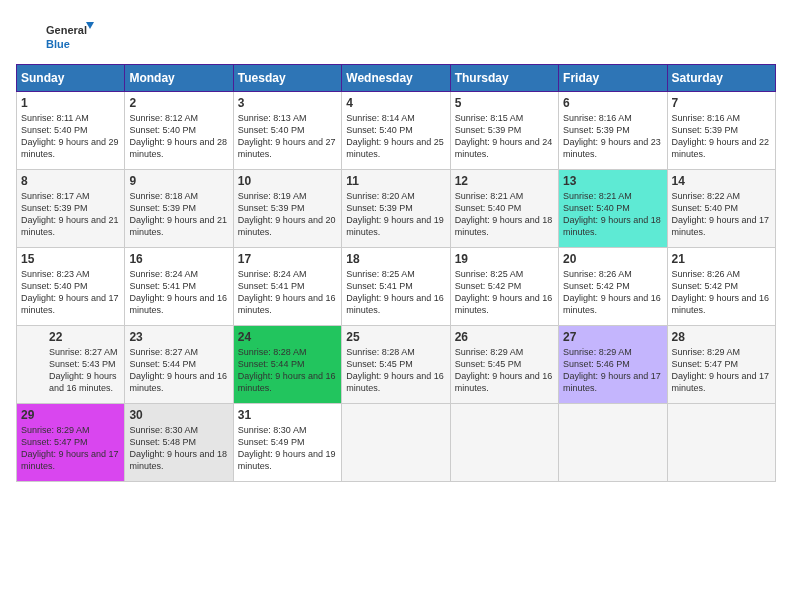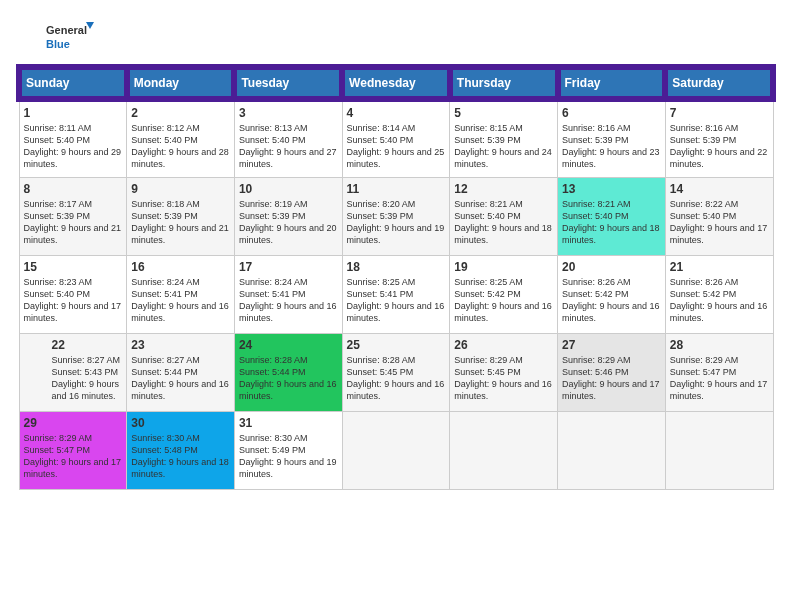--- a/index.html
+++ b/index.html
@@ -41,21 +41,21 @@
       border-collapse: collapse;
       font-size: 10px;
     }
     .calendar th {
       background-color: #2e75b6;
       color: #fff;
       font-size: 12px;
       font-weight: bold;
       padding: 6px 4px;
       text-align: left;
-      border: 6px solid #4c1d95;
+      border: 1px solid #4c1d95;
     }
     .calendar td {
       vertical-align: top;
       border: 1px solid #ccc;
       padding: 4px;
       width: calc(100% / 7);
       height: 78px;
       background: #fff;
     }
     .calendar tr:nth-child(even) td {
@@ -133,26 +133,26 @@
         <td style="background: rgb(255, 255, 255);"><span class="day-num">19</span><span class="day-info">Sunrise: 8:25 AM<br>Sunset: 5:42 PM<br>Daylight: 9 hours and 16 minutes.</span></td>
         <td style="background: rgb(255, 255, 255);"><span class="day-num">20</span><span class="day-info">Sunrise: 8:26 AM<br>Sunset: 5:42 PM<br>Daylight: 9 hours and 16 minutes.</span></td>
         <td style="background: rgb(255, 255, 255);"><span class="day-num">21</span><span class="day-info">Sunrise: 8:26 AM<br>Sunset: 5:42 PM<br>Daylight: 9 hours and 16 minutes.</span></td>
       </tr>
       <tr>
         <td style="background: rgb(245, 245, 245); padding-left: 32px;"><span class="day-num">22</span><span class="day-info">Sunrise: 8:27 AM<br>Sunset: 5:43 PM<br>Daylight: 9 hours and 16 minutes.</span></td>
         <td style="background: rgb(245, 245, 245);"><span class="day-num">23</span><span class="day-info">Sunrise: 8:27 AM<br>Sunset: 5:44 PM<br>Daylight: 9 hours and 16 minutes.</span></td>
         <td style="background: #22c55e;"><span class="day-num">24</span><span class="day-info">Sunrise: 8:28 AM<br>Sunset: 5:44 PM<br>Daylight: 9 hours and 16 minutes.</span></td>
         <td style="background: rgb(245, 245, 245);"><span class="day-num">25</span><span class="day-info">Sunrise: 8:28 AM<br>Sunset: 5:45 PM<br>Daylight: 9 hours and 16 minutes.</span></td>
         <td style="background: rgb(245, 245, 245);"><span class="day-num">26</span><span class="day-info">Sunrise: 8:29 AM<br>Sunset: 5:45 PM<br>Daylight: 9 hours and 16 minutes.</span></td>
-        <td style="background: #e5e5e5;"><span class="day-num">27</span><span class="day-info">Sunrise: 8:29 AM<br>Sunset: 5:46 PM<br>Daylight: 9 hours and 17 minutes.</span></td>
+        <td style="background: #c4b5fd;"><span class="day-num">27</span><span class="day-info">Sunrise: 8:29 AM<br>Sunset: 5:46 PM<br>Daylight: 9 hours and 17 minutes.</span></td>
         <td style="background: rgb(245, 245, 245);"><span class="day-num">28</span><span class="day-info">Sunrise: 8:29 AM<br>Sunset: 5:47 PM<br>Daylight: 9 hours and 17 minutes.</span></td>
       </tr>
       <tr>
         <td style="background: #d946ef;"><span class="day-num">29</span><span class="day-info">Sunrise: 8:29 AM<br>Sunset: 5:47 PM<br>Daylight: 9 hours and 17 minutes.</span></td>
-        <td style="background: #0ea5e9;"><span class="day-num">30</span><span class="day-info">Sunrise: 8:30 AM<br>Sunset: 5:48 PM<br>Daylight: 9 hours and 18 minutes.</span></td>
+        <td style="background: #e5e5e5;"><span class="day-num">30</span><span class="day-info">Sunrise: 8:30 AM<br>Sunset: 5:48 PM<br>Daylight: 9 hours and 18 minutes.</span></td>
         <td style="background: rgb(255, 255, 255);"><span class="day-num">31</span><span class="day-info">Sunrise: 8:30 AM<br>Sunset: 5:49 PM<br>Daylight: 9 hours and 19 minutes.</span></td>
         <td class="empty-cell"></td>
         <td class="empty-cell"></td>
         <td class="empty-cell"></td>
         <td class="empty-cell"></td>
       </tr>
     </tbody>
 </table>
 
 </body></html>

